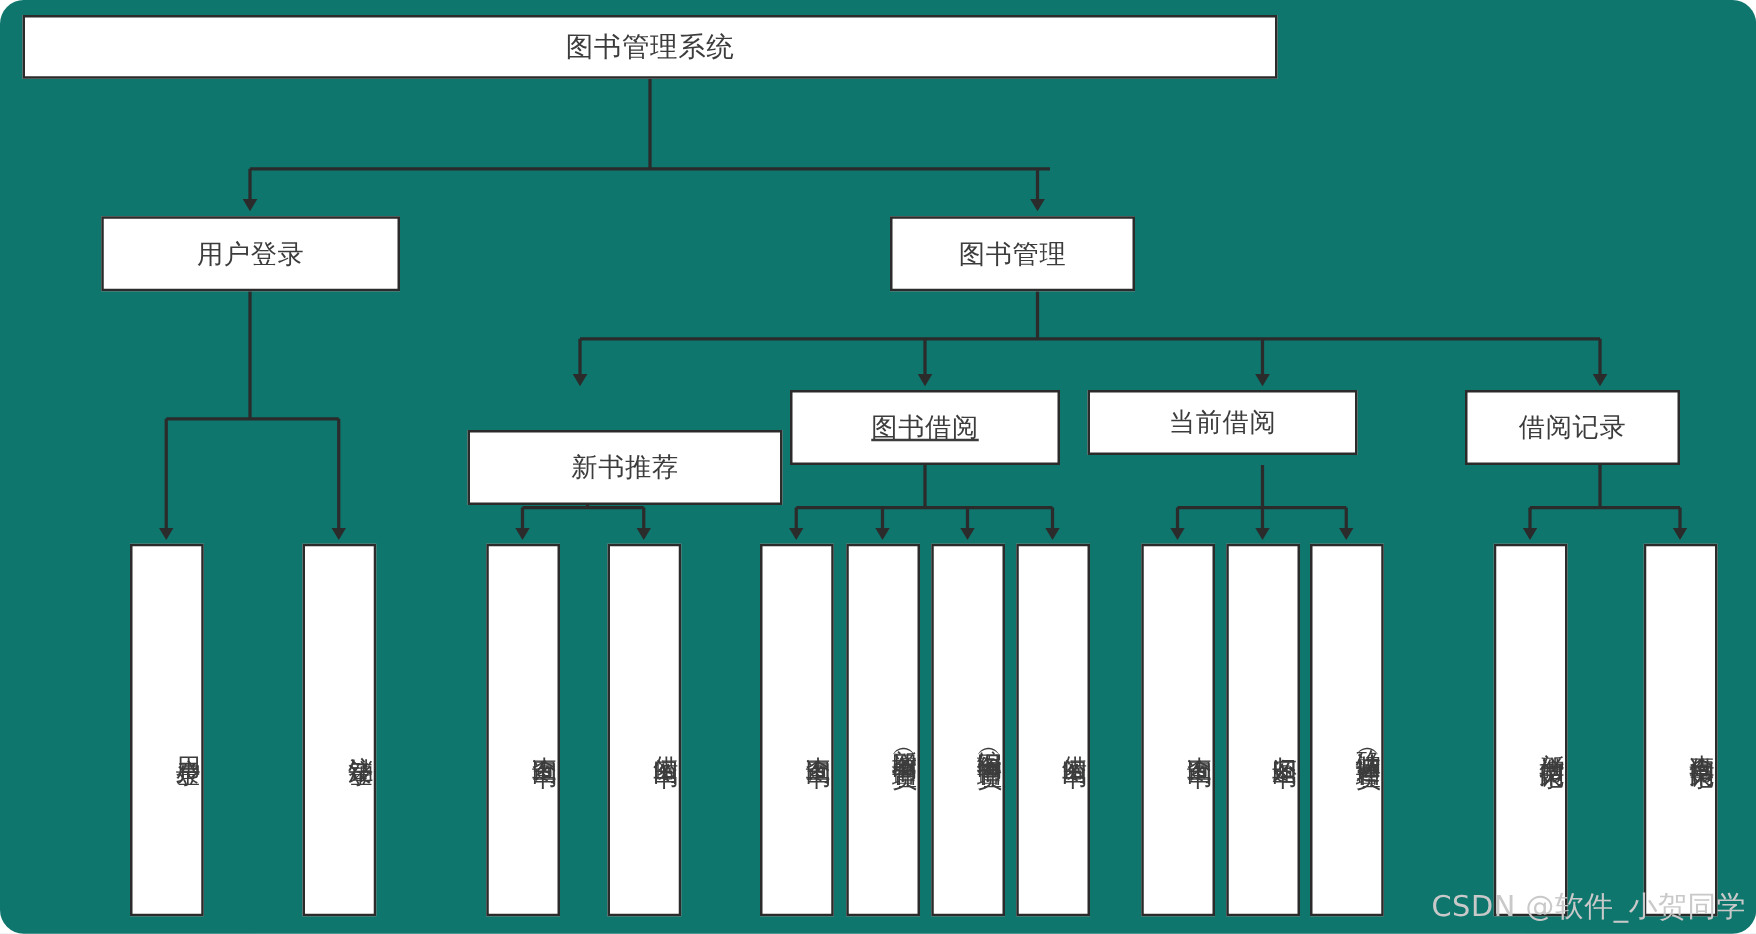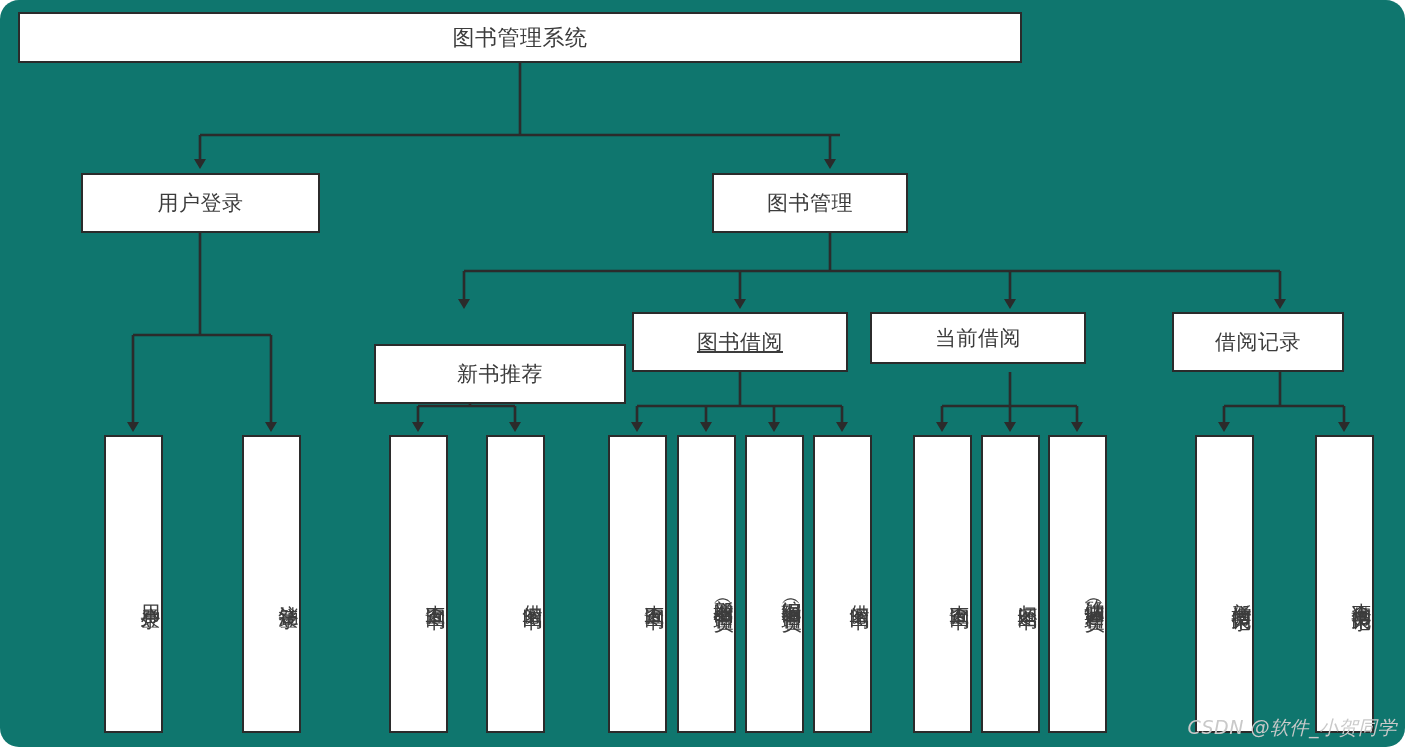--- a/index.html
+++ b/index.html
@@ -35,26 +35,25 @@
   }
   .node.v span{
     writing-mode:vertical-rl;
     text-orientation:upright;
     white-space:nowrap;
   }
   .watermark{
     position:absolute;
     right:8px;
     bottom:6px;
-    font-size:19px;
+    font-size:23px;
     color:#c9c9c9;
     letter-spacing:0.5px;
     white-space:nowrap;
     pointer-events:none;
-    font-style:italic;
   }
 </style>
 </head>
 <body>
 
 <div id="canvas">
 
   <svg class="wires" viewBox="0 0 1405 747" xmlns="http://www.w3.org/2000/svg">
     <defs>
       <marker id="arrow" markerWidth="10" markerHeight="12" refX="1" refY="6" orient="auto" markerUnits="userSpaceOnUse">

